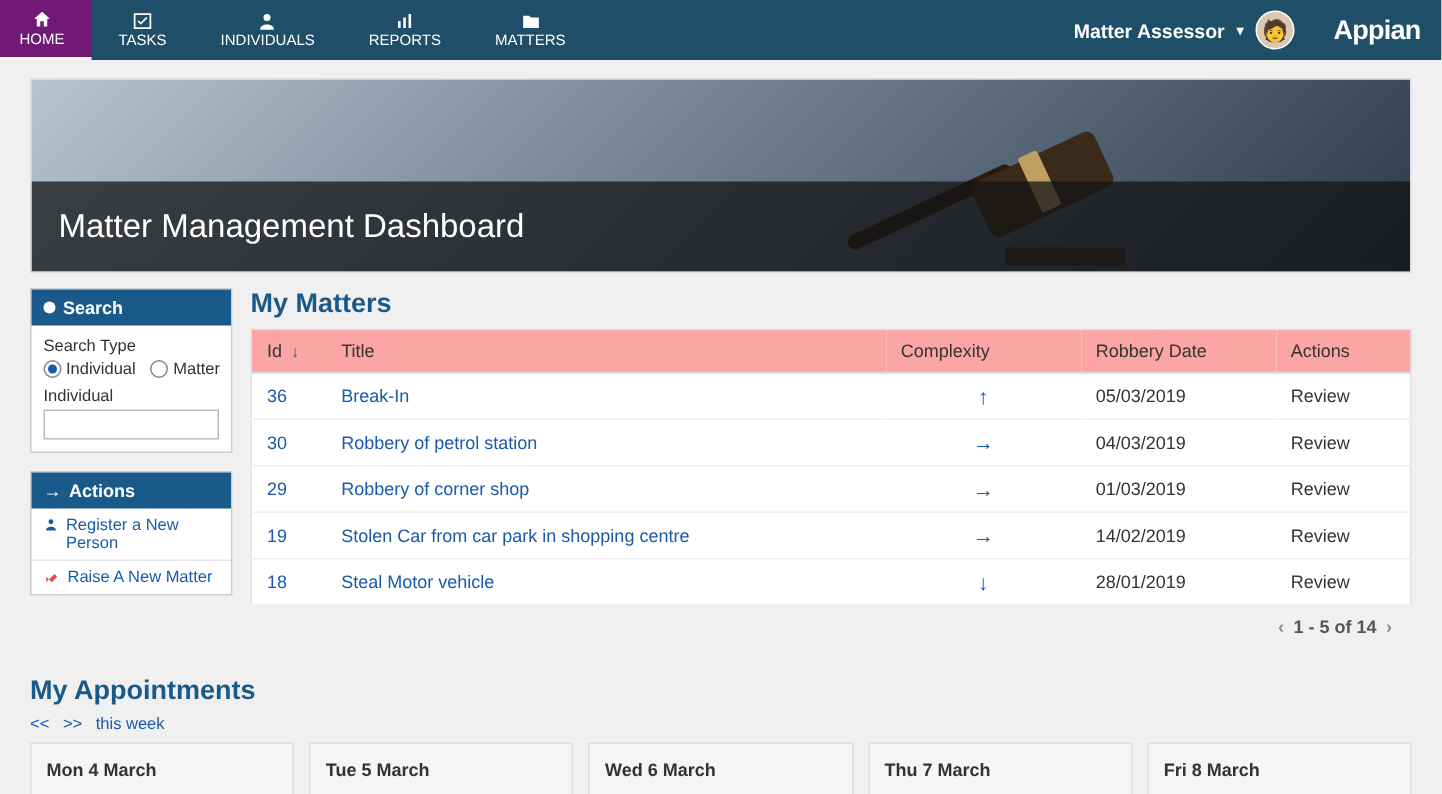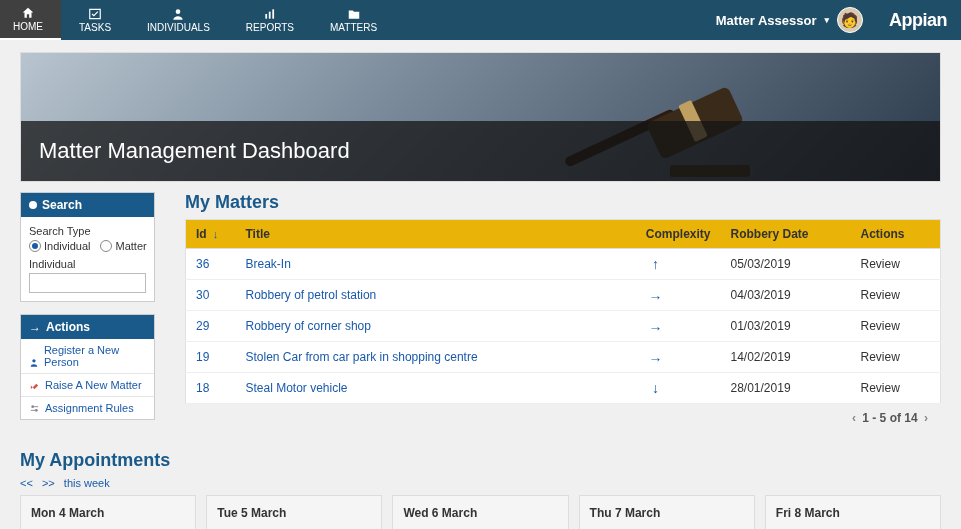--- a/index.html
+++ b/index.html
@@ -1,55 +1,55 @@
 <!DOCTYPE html>
 <html><head>
   <meta charset="utf-8">
   <style>
     * { box-sizing: border-box; margin: 0; padding: 0; }
     body { font-family: Arial, Helvetica, sans-serif; font-size: 13px; color: #333; background: #f0f0f0; }
     
     .topnav { background: #1f4e68; display: flex; align-items: stretch; height: 40px; color: #fff; }
     .topnav-item { padding: 4px 18px; display: flex; flex-direction: column; align-items: center; justify-content: center; cursor: pointer; font-size: 10px; gap: 1px; }
-    .topnav-item.active { background: #404040; border-bottom: 2px solid #fff; padding-left: 13px; }
+    .topnav-item.active { background: #701a75; border-bottom: 2px solid #fff; padding-left: 13px; }
     .topnav-item svg { width: 14px; height: 14px; fill: #fff; }
     .topnav-spacer { flex: 1; }
     .topnav-user { display: flex; align-items: center; gap: 8px; padding: 0 12px; font-size: 13px; font-weight: bold; cursor: pointer; }
     .avatar { width: 26px; height: 26px; border-radius: 50%; background: #d8c9b0; border: 1px solid #fff; display:flex; align-items:center; justify-content:center; font-size:14px; }
     .brand { font-size: 18px; font-weight: bold; padding: 0 14px; display: flex; align-items: center; letter-spacing: -0.5px; }
     
     .page { padding: 12px 20px; }
     .banner { position: relative; height: 130px; background: linear-gradient(135deg, #b8c5d0 0%, #7a8a9a 40%, #2a3a4a 100%); border: 1px solid #ddd; overflow: hidden; }
     .banner-overlay { position: absolute; left: 0; right: 0; bottom: 0; top: 68px; background: rgba(20,20,20,0.75); display: flex; align-items: center; padding: 0 18px; }
     .banner-title { color: #fff; font-size: 22px; font-weight: normal; }
     .gavel { position:absolute; right:160px; top:20px; width:200px; height:110px; }
     .gavel .head{ position:absolute; width:90px; height:40px; background:#3a2a1a; border-radius:6px; transform:rotate(-25deg); top:30px; left:70px; }
     .gavel .band{ position:absolute; width:14px; height:40px; background:#c0a060; transform:rotate(-25deg); top:28px; left:106px; border-radius:2px;}
     .gavel .handle{ position:absolute; width:120px; height:10px; background:#2a1a10; transform:rotate(-25deg); top:60px; left:-20px; border-radius:5px;}
     .gavel .block{ position:absolute; width:80px; height:12px; background:#3a2a1a; bottom:6px; left:90px; border-radius:2px;}
     
-    .cols { display: flex; gap: 30px; margin-top: 10px; align-items: flex-start; }
+    .cols { display: flex; gap: 0; margin-top: 10px; align-items: flex-start; }
     .sidebar { width: 135px; flex-shrink: 0; }
     .panel { border: 1px solid #ccc; background: #fff; margin-bottom: 12px; }
     .panel-header { background: #1a5a8a; color: #fff; padding: 5px 8px; font-size: 12px; font-weight: bold; display: flex; align-items: center; gap: 5px; }
     .panel-body { padding: 8px; font-size: 11px; }
     .panel-body label.block { display: block; font-weight: normal; margin-bottom: 3px; font-size: 11px; }
     .radio-row { display: flex; gap: 10px; align-items: center; margin-bottom: 6px; }
     .radio-row label { font-size: 11px; display: inline-flex; align-items: center; gap: 3px; }
     input[type=text].txt { width: 100%; border: 1px solid #bbb; padding: 3px; font-size: 11px; }
     .action-list { list-style: none; }
     .action-list li { border-top: 1px solid #e5e5e5; }
     .action-list li:first-child { border-top: none; }
-    .action-list a { display: flex; align-items: flex-end; gap: 5px; padding: 5px 8px; color: #1a5aaa; font-size: 11px; text-decoration: none; cursor: pointer; }
+    .action-list a { display: flex; align-items: flex-start; gap: 5px; padding: 5px 8px; color: #1a5aaa; font-size: 11px; text-decoration: none; cursor: pointer; }
     .action-list svg { width: 11px; height: 11px; }
     
-    .main { flex: 1; }
+    .main { flex: 1; padding-left: 12px; }
     .section-title { color: #1a5a8a; font-size: 18px; font-weight: bold; margin-bottom: 6px; }
     table.grid { width: 100%; border-collapse: collapse; background: #fff; border: 1px solid #e0e0e0; }
-    table.grid th { text-align: left; padding: 7px 10px; font-size: 12px; border-bottom: 1px solid #ddd; background: #eab308; font-weight: bold; color: #333; }
+    table.grid th { text-align: left; padding: 7px 10px; font-size: 12px; border-bottom: 1px solid #ddd; background: #fca5a5; font-weight: normal; color: #333; }
     table.grid td { padding: 7px 10px; font-size: 12px; border-bottom: 1px solid #eee; }
     table.grid td a { color: #1a5aaa; text-decoration: none; cursor: pointer; }
     .sort-ind { color: #1a5aaa; margin-left: 6px; font-size: 11px; }
     .complexity-cell { text-align: center; }
     .arrow { font-size: 14px; font-weight: bold; }
     .arrow.up { color: #1a5aaa; }
     .arrow.right { color: #1a5aaa; }
     .arrow.down { color: #1a5aaa; }
     .pager { text-align: right; padding: 7px 10px; font-size: 12px; color: #555; font-weight: bold; }
     .pager .pgnav { cursor: pointer; color: #888; padding: 0 3px; }
@@ -169,42 +169,32 @@
               </a>
             </li>
             <li>
               <a>
                 <svg viewBox="0 0 24 24" fill="#d9534f">
                   <path d="M4 20l4-4 4 4 8-8-4-4-8 8-4-4z"></path>
                 </svg>
                 <span>Raise A New Matter</span>
               </a>
             </li>
-            <li>
-              <a>
-                <svg viewBox="0 0 24 24" fill="#888">
-                  <circle cx="8" cy="8" r="3"></circle>
-                  <circle cx="16" cy="16" r="3"></circle>
-                  <path d="M10 8h10M4 16h10" stroke="#888" stroke-width="2" fill="none"></path>
-                </svg>
-                <span>Assignment Rules</span>
-              </a>
-            </li>
           </ul>
       </div>
     </div>
 
     <div class="main">
       <div class="section-title">My Matters</div>
       <table class="grid">
         <thead>
           <tr>
             <th style="width:50px"><span>Id</span><span class="sort-ind">↓</span></th>
             <th>Title</th>
-            <th style="width:130px; text-align:right">Complexity</th>
+            <th style="width:130px; text-align:left">Complexity</th>
             <th style="width:130px">Robbery Date</th>
             <th style="width:90px">Actions</th>
           </tr>
         </thead>
         <tbody id="matters-body">
             <tr>
               <td><a>36</a></td>
               <td><a>Break-In</a></td>
               <td class="complexity-cell"><span class="arrow up">↑</span></td>
               <td>05/03/2019</td>

